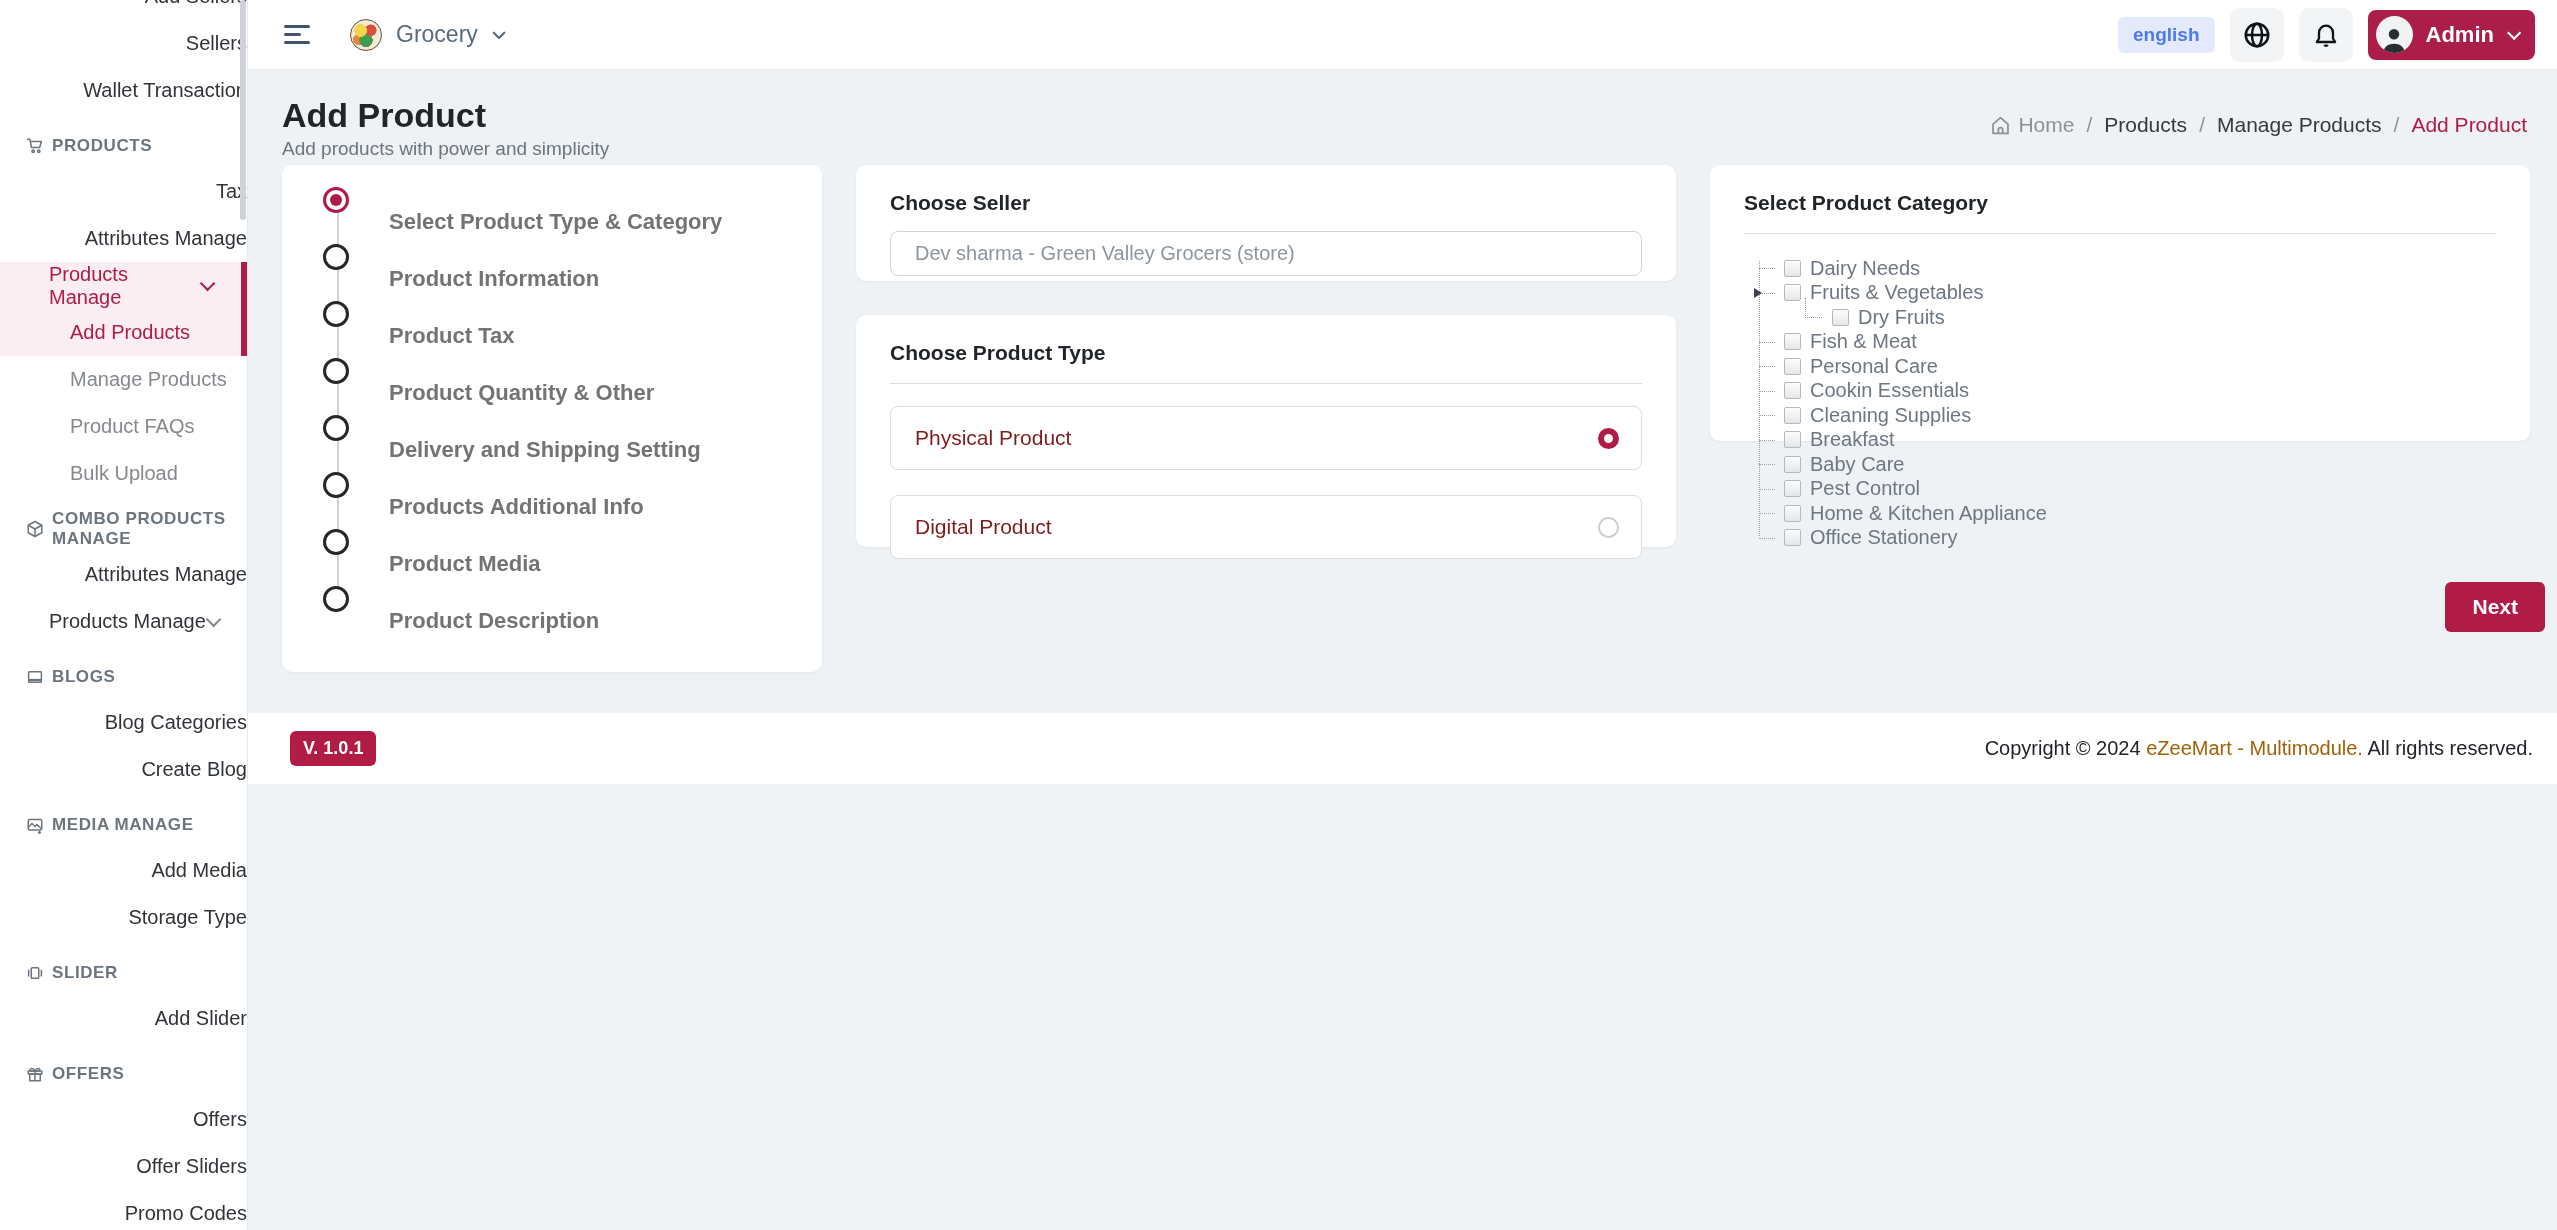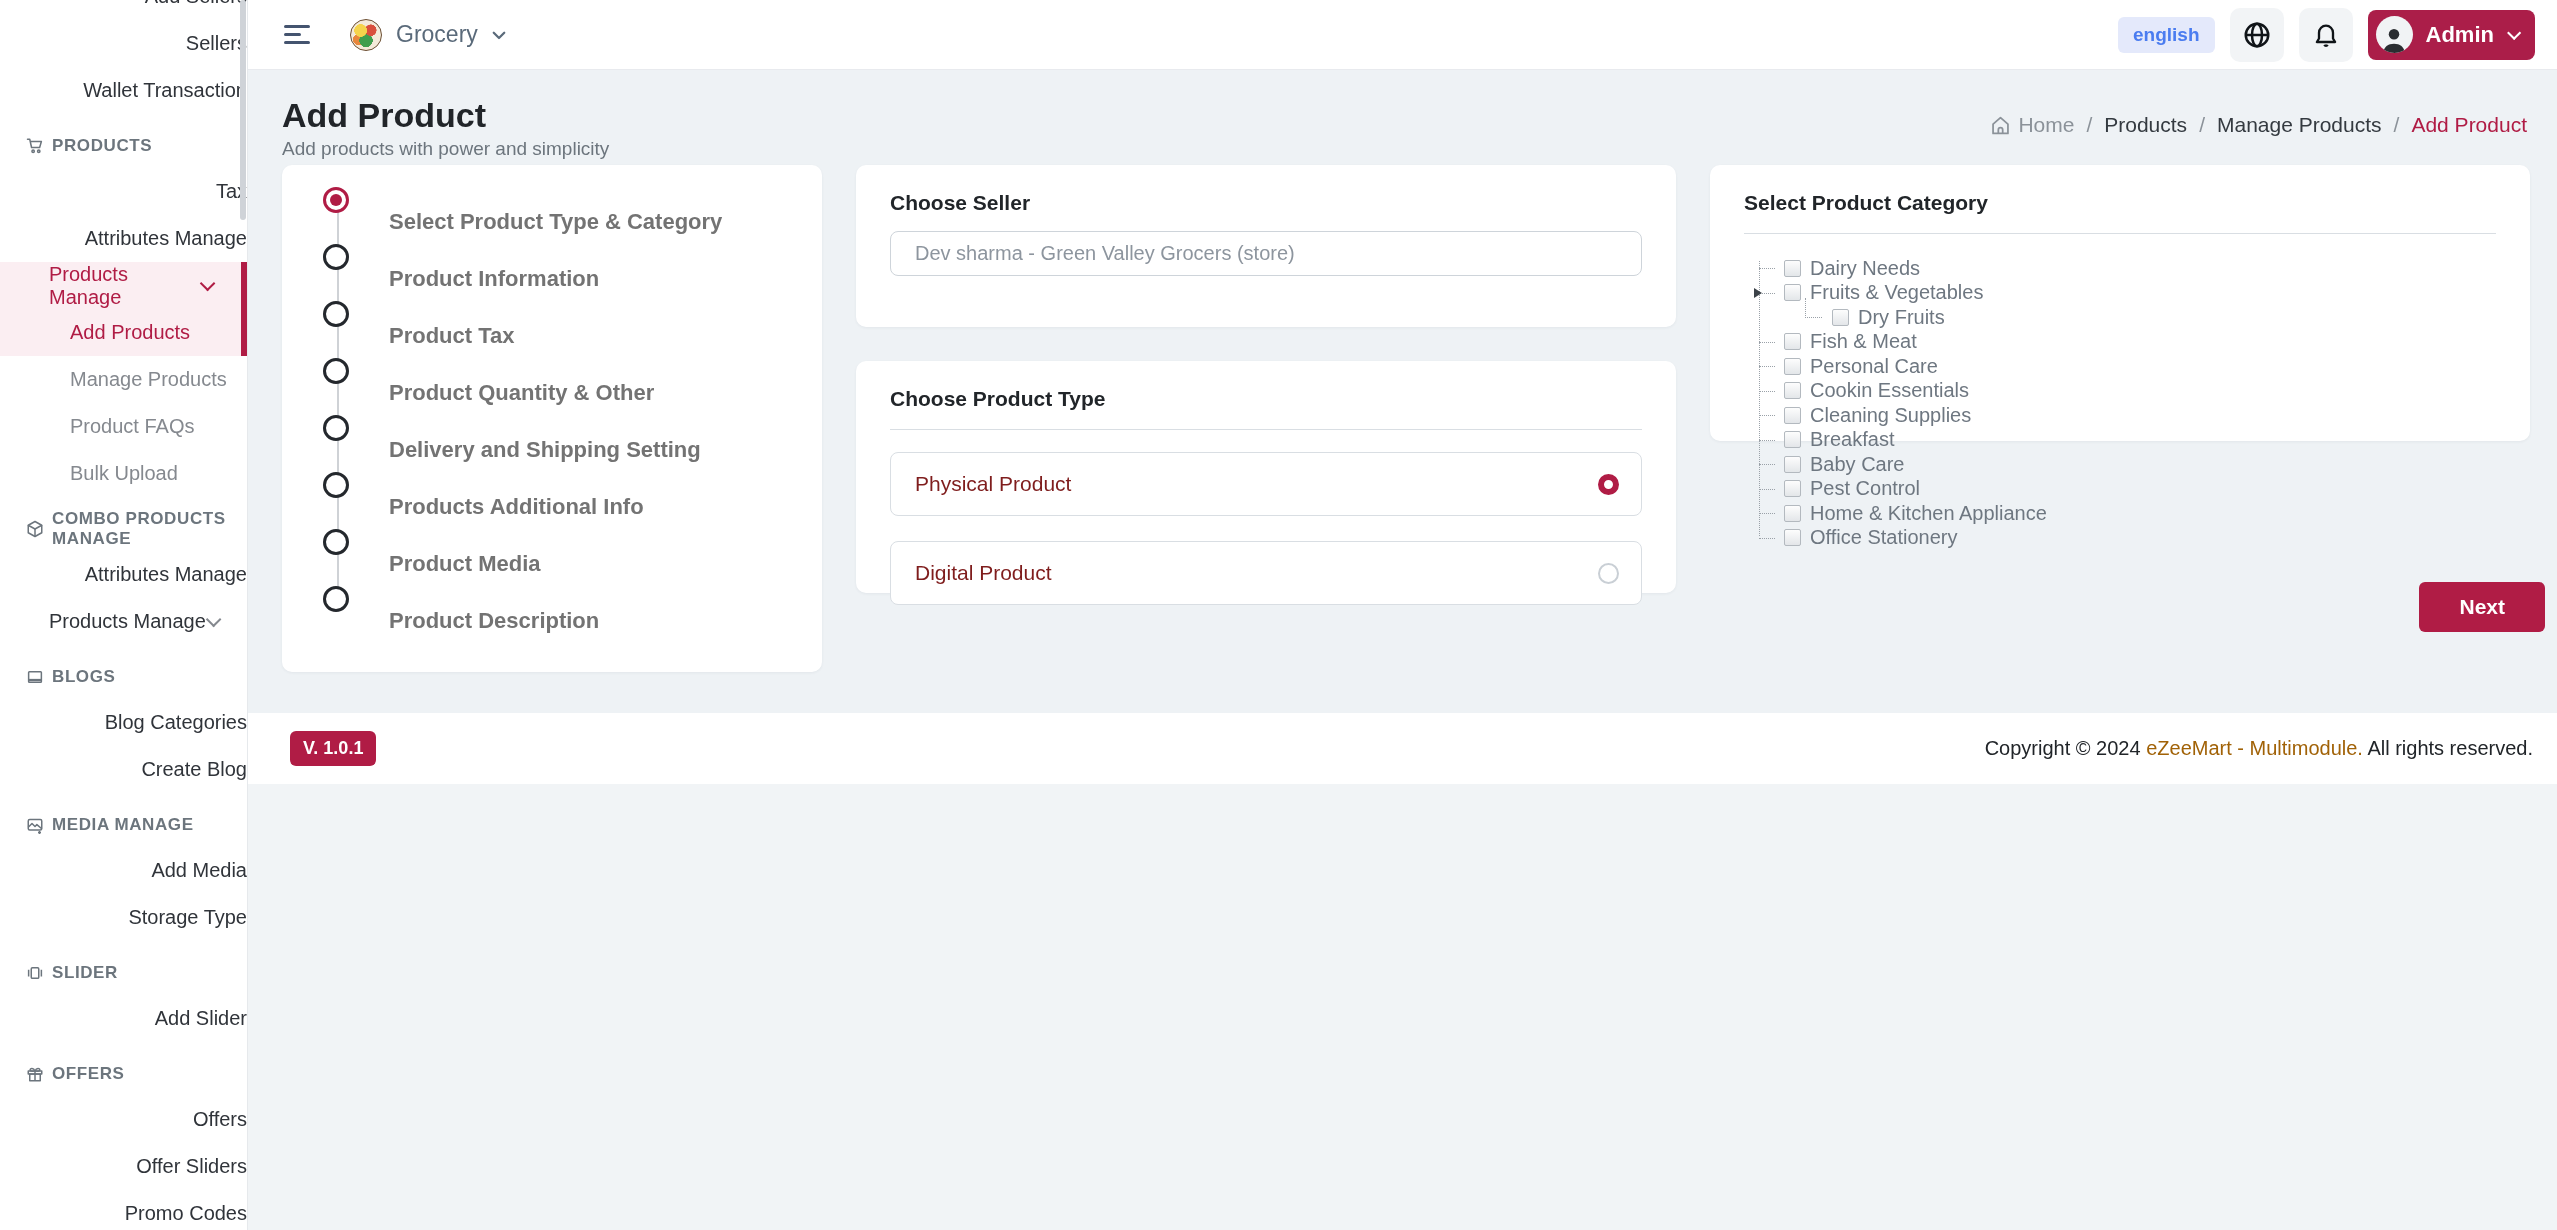--- a/index.html
+++ b/index.html
@@ -75,21 +75,21 @@
   .step:last-child { margin-bottom:0; }
   .step-circle { width:26px; height:26px; border-radius:50%; background:#fff;
     border:3px solid #24282d; flex:none; margin-left:11px; position:relative; z-index:1; }
   .step.active .step-circle { border-color:#b01c45; }
   .step.active .step-circle::after { content:''; position:absolute; left:50%; top:50%;
     width:12px; height:12px; border-radius:50%; background:#b01c45; transform:translate(-50%,-50%); }
   .step-label { margin-left:40px; font-size:22px; font-weight:bold; color:#737373;margin-top:44px; }
 
   
   .mid-col { width:820px; flex:none; display:flex; flex-direction:column; gap:34px; }
-  .seller-card { height:162px; padding:26px 34px; }
+  .seller-card { height:116px; padding:26px 34px; }
   .card-heading { font-size:21px; font-weight:bold; color:#212529; }
   .seller-input { margin-top:16px; width:100%; height:45px; border:1px solid #ced4da; border-radius:8px;
     padding:0 24px; font-size:20px; color:#8d959e; background:#fff; outline:none;
     font-family:"Liberation Sans", sans-serif; }
   .type-card { height:232px; padding:26px 34px 0; }
   .card-divider { border:none; border-top:1px solid #d9dee3; margin:18px 0 22px; }
   .opt-row { height:64px; border:1px solid #d9dee3; border-radius:8px; display:flex; align-items:center;
     justify-content:space-between; padding:0 22px 0 24px; margin-bottom:25px; cursor:pointer; background:#fff; }
   .opt-label { font-size:21px; color:#7f1d1d; }
   .radio { width:21px; height:21px; border-radius:50%; border:2px solid #c9cfd5; background:#fff; flex:none; }
@@ -107,21 +107,21 @@
   .tree-row.depth1 { padding-left:78px; }
   .tree-row.depth1::before { left:51px; top:-7px; height:19px; width:16px; border-top:none;
     border-left:1px dotted #9aa1a8; border-bottom:1px dotted #9aa1a8; }
   .tree-row .arrow { position:absolute; left:0; top:50%; transform:translateY(-50%);
     width:0; height:0; border-top:5px solid transparent; border-bottom:5px solid transparent;
     border-left:8px solid #3c4248; }
   .tree-checkbox { width:17px; height:17px; border:1px solid #b3b9bf; border-radius:2px;
     background:linear-gradient(#fdfdfd,#e3e6e9); margin-right:9px; flex:none; }
 
   .next-btn { position:absolute; top:512px; right:12px; background:#b01c45; color:#fff;
-    font-size:21px; font-weight:bold; border:none; border-radius:6px; padding:13px 40px;
+    font-size:21px; font-weight:bold; border:none; border-radius:6px; padding:13px 27px;
     cursor:pointer; font-family:"Liberation Sans", sans-serif; }
 
   
   .footer { position:absolute; left:0; right:0; top:643px; height:71px; background:#fff;
     display:flex; align-items:center; padding:0 24px 0 42px; }
   .version-badge { background:#b01c45; color:#fff; font-size:18px; font-weight:bold;
     padding:7px 13px; border-radius:6px; }
   .copyright { margin-left:auto; font-size:20px; color:#212529; }
   .copyright .brand-link { color:#a16207; cursor:pointer; }
   .below-footer { position:absolute; left:0; right:0; top:714px; bottom:0; background:#f1f4f6; }

